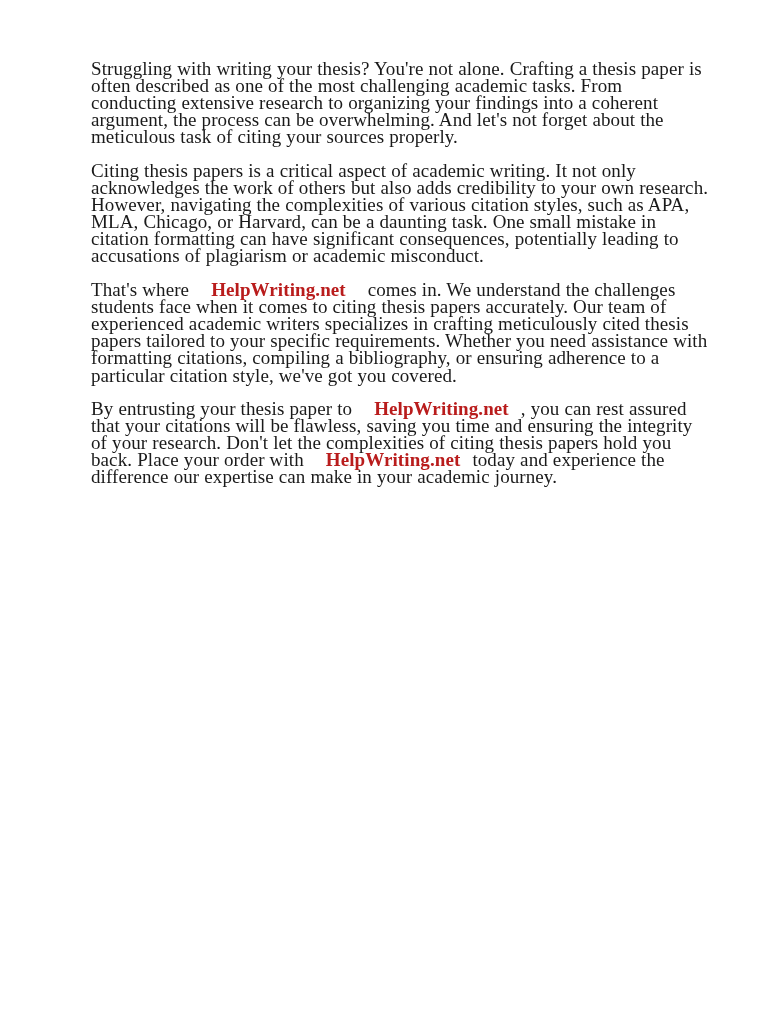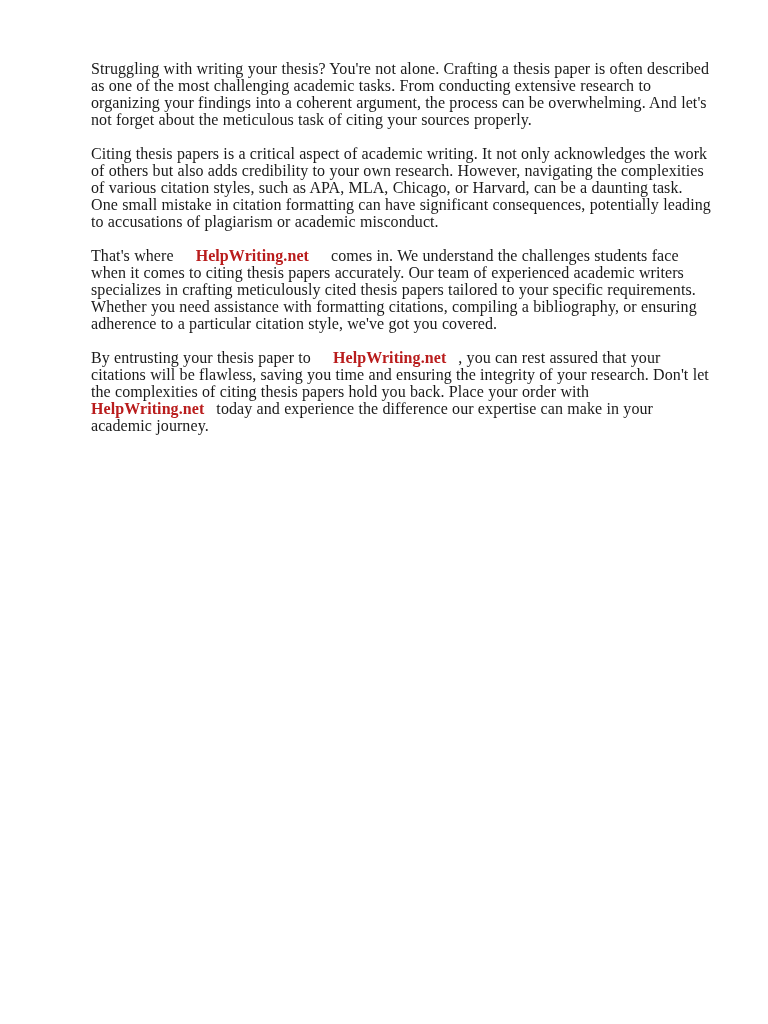--- a/index.html
+++ b/index.html
@@ -26,21 +26,21 @@
   }
 
   .doc-body {
     position: absolute;
     left: 91px;
     top: 60px;
     width: 621px;
   }
 
   .para {
-    font-size: 16px;
+    font-size: 19px;
     line-height: 17.1px;
     text-align: left;
     margin: 0 0 16.5px 0;
     letter-spacing: 0.005em;
     word-spacing: 0.01em;
     color: #1a1a1a;
   }
   .para:last-child {
     margin-bottom: 12px;
   }

